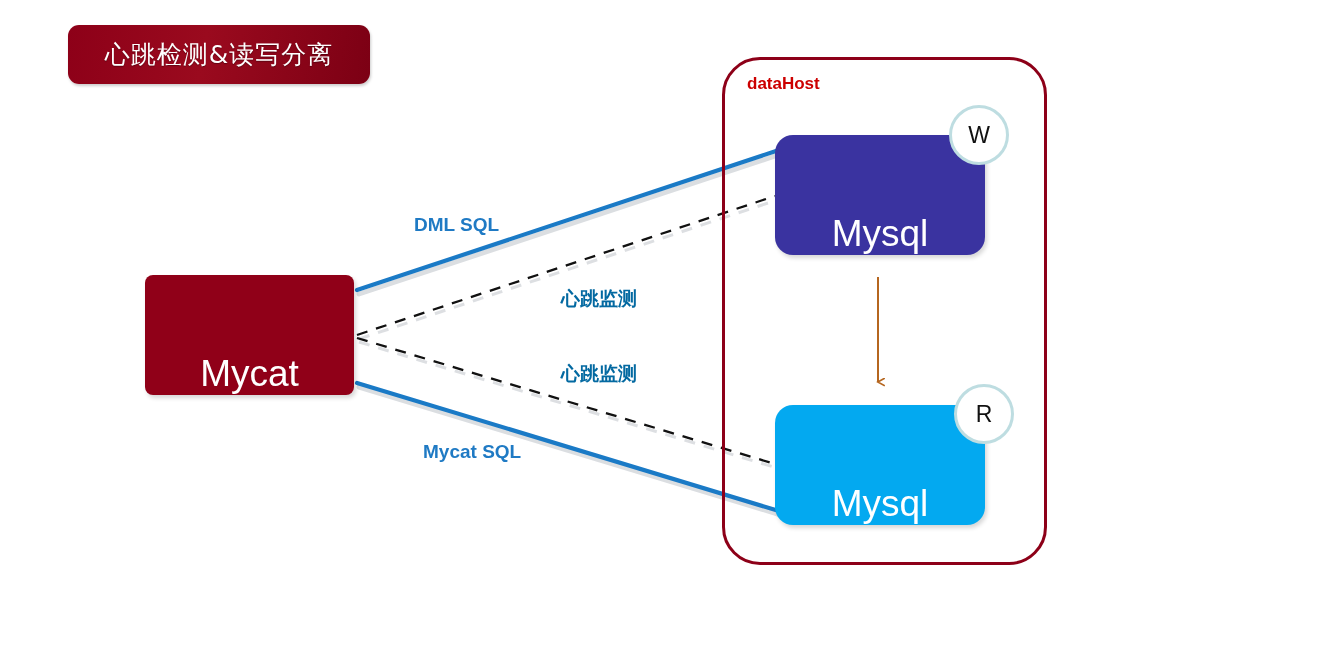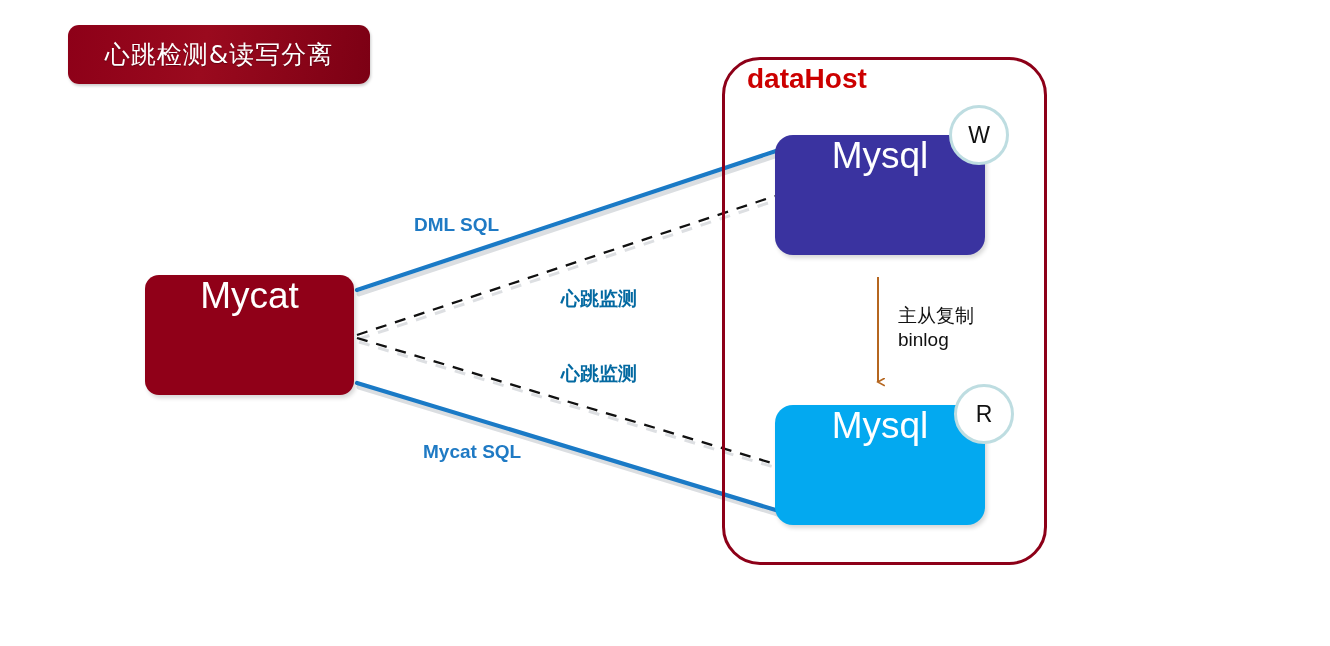--- a/index.html
+++ b/index.html
@@ -56,45 +56,45 @@
     width: 325px;
     height: 508px;
     border: 3px solid #8d0018;
     border-radius: 38px;
     box-sizing: border-box;
     background: transparent;
   }
   #datahost-label {
     position: absolute;
     left: 747px;
-    top: 63px;
+    top: 74px;
     color: #cc0000;
-    font-size: 28px;
+    font-size: 17px;
     font-weight: bold;
     font-family: "Liberation Sans", sans-serif;
   }
 
   
   .node {
     position: absolute;
     display: flex;
-    align-items: flex-start;
+    align-items: flex-end;
     justify-content: center;
     color: #ffffff;
     font-size: 37px;
     font-weight: 400;
     font-family: "Liberation Sans", sans-serif;
     box-shadow: 2px 3px 4px rgba(0,0,0,0.16);
   }
   #node-mycat {
     left: 145px;
     top: 275px;
     width: 209px;
     height: 120px;
-    border-radius: 14px;
+    border-radius: 8px;
     background: #900018;
   }
   #node-mysql-write {
     left: 775px;
     top: 135px;
     width: 210px;
     height: 120px;
     border-radius: 18px;
     background: #3a33a0;
   }
@@ -212,18 +212,14 @@
   </div>
   <div id="badge-read" class="badge">
     <span>R</span>
   </div>
 
   <div id="label-dml" class="edge-label blue">DML SQL</div>
   <div id="label-select" class="edge-label blue">Mycat SQL</div>
   <div id="label-hb-top" class="edge-label cn">心跳监测</div>
   <div id="label-hb-bot" class="edge-label cn">心跳监测</div>
 
-  <div id="label-repl">
-    <div class="l1">主从复制</div>
-    <div class="l2">binlog</div>
-  </div>
 
 </div>
 
 </body></html>

